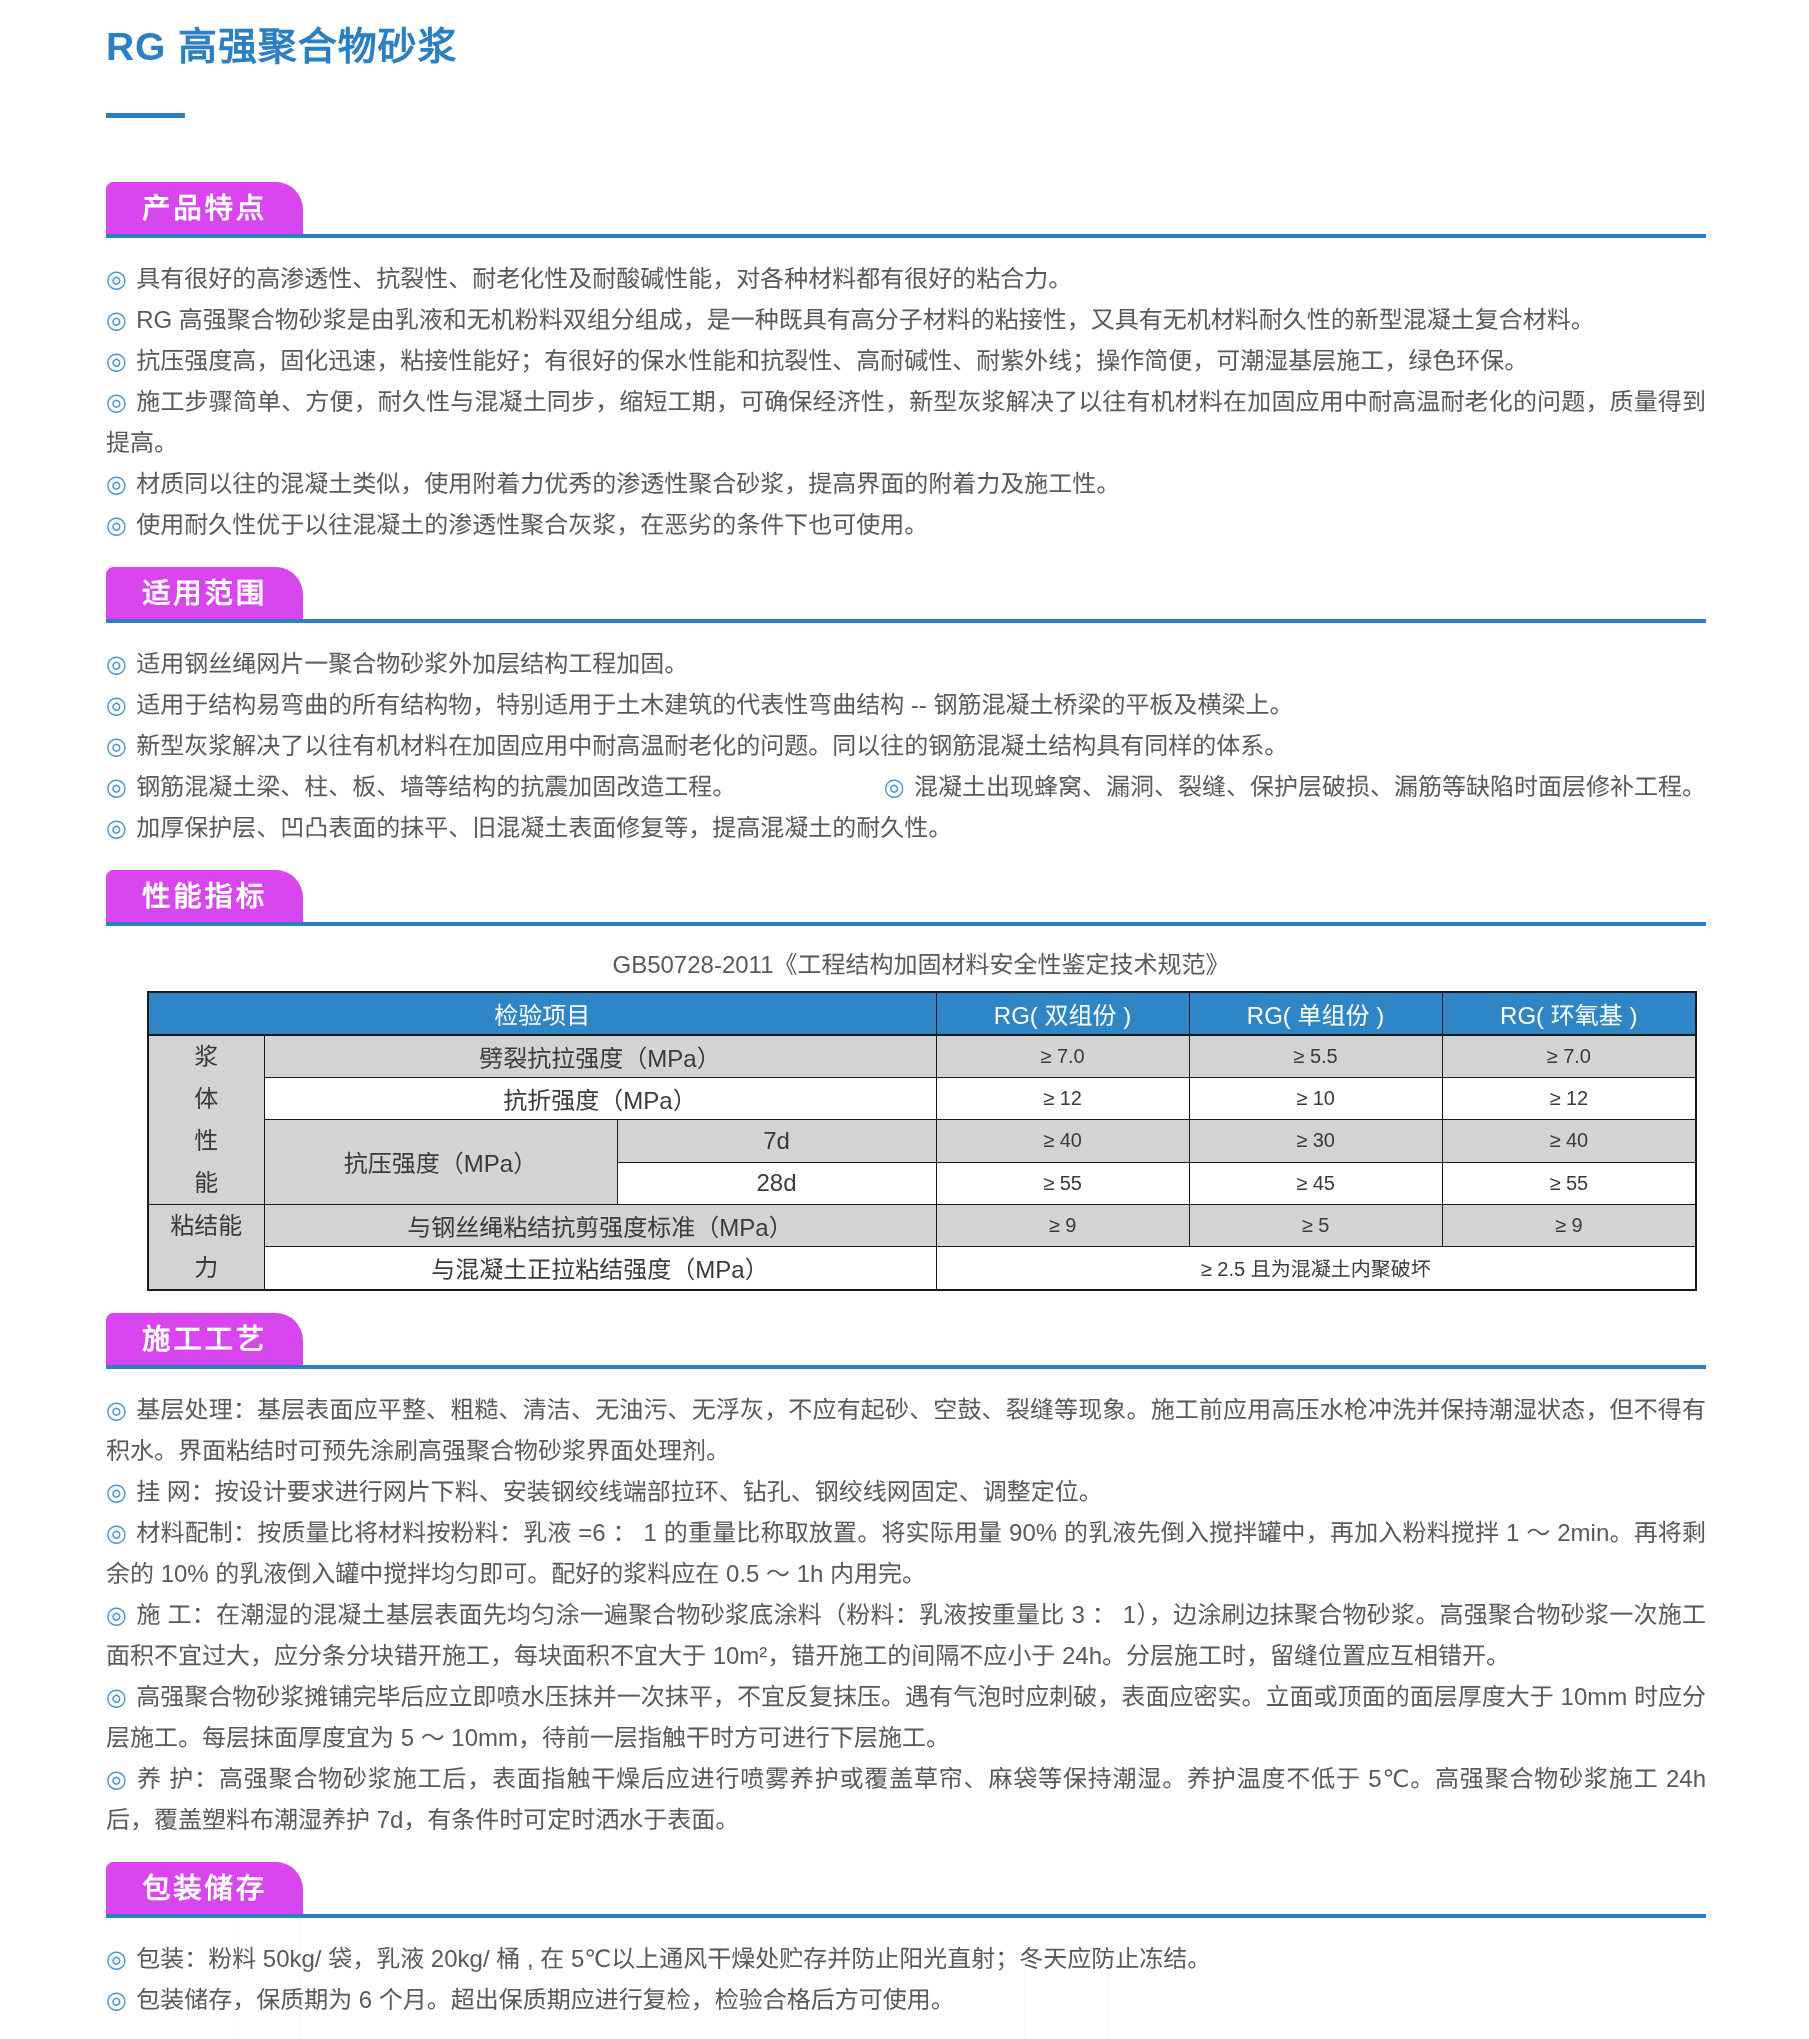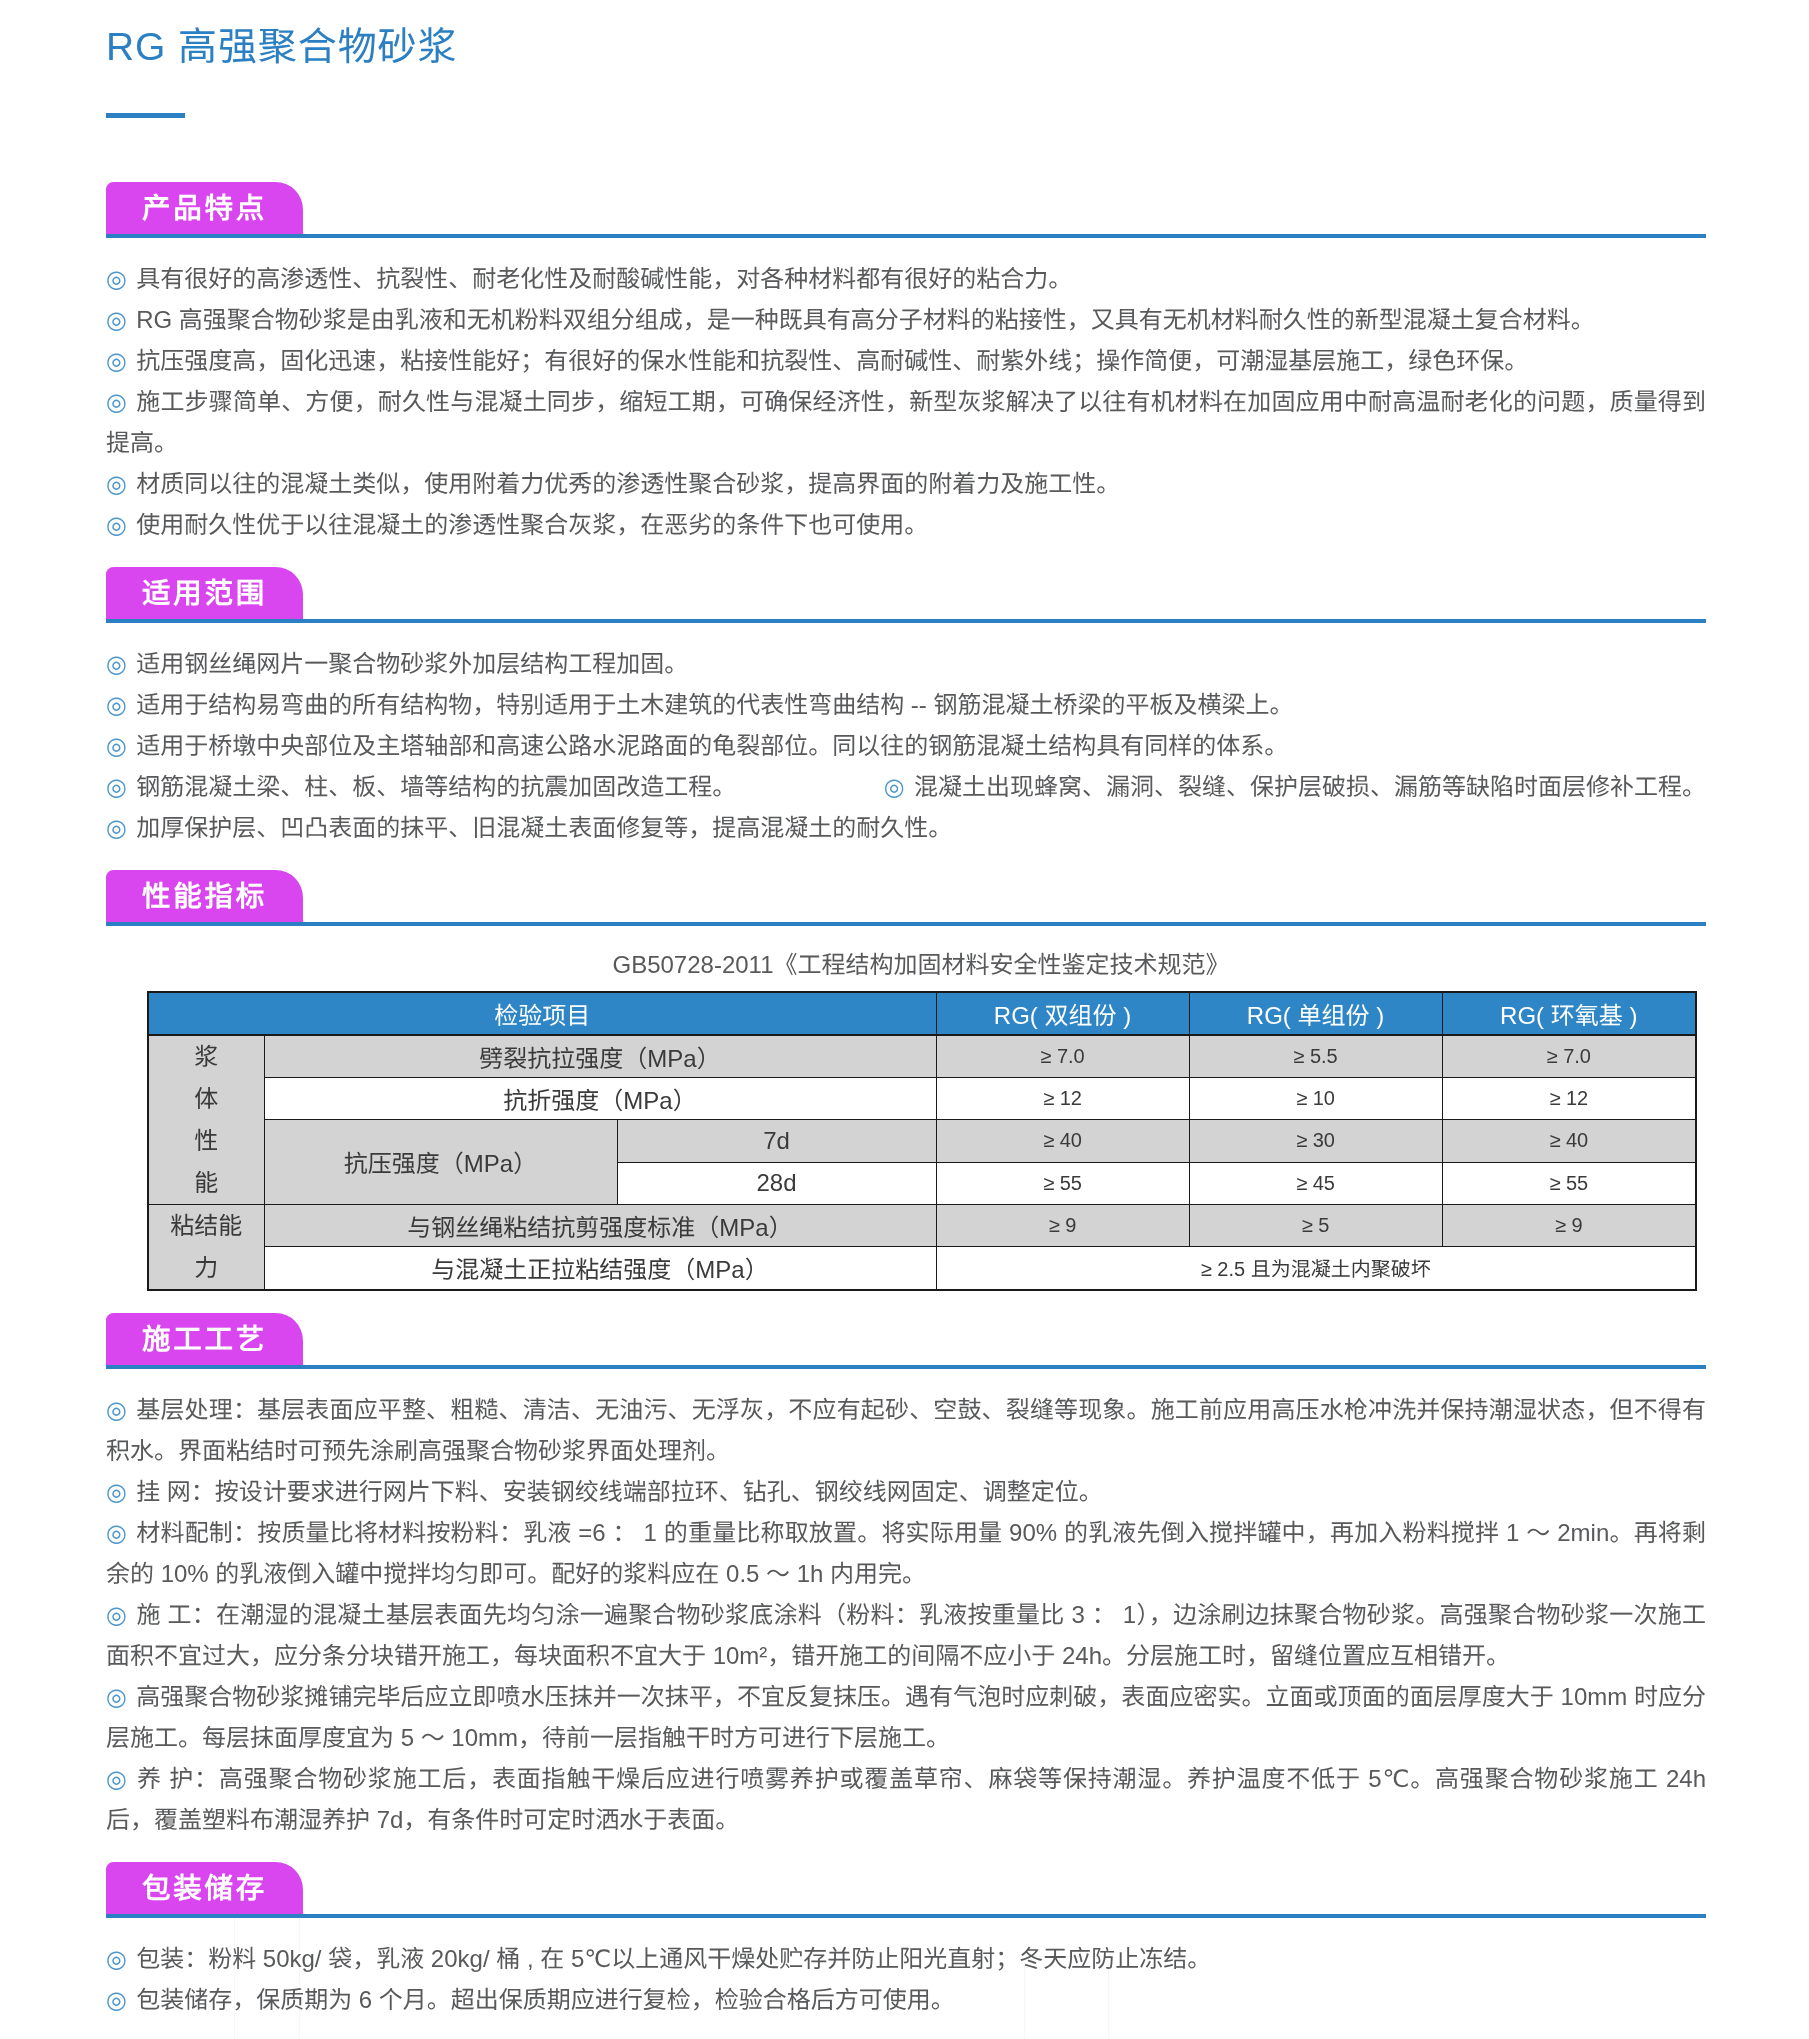--- a/index.html
+++ b/index.html
@@ -3,21 +3,21 @@
 <meta charset="utf-8">
 <style>
   html,body { margin:0; padding:0; background:#ffffff; }
   .page {
     position:relative; width:1809px; height:2040px; overflow:hidden;
     background:#ffffff; font-family:"Liberation Sans","DejaVu Sans",sans-serif;
     color:#58595b;
   }
   .content { position:relative; z-index:1; padding:14.7px 103px 0 106px; }
 
-  h1.title { margin:0; font-size:39px; font-weight:normal; color:#2b7fc3; letter-spacing:0.9px; }
+  h1.title { margin:0; font-size:39px; font-weight:bold; color:#2b7fc3; letter-spacing:0.9px; }
   .title-underline { width:79px; height:5.5px; background:#2b7fc3; margin-top:42px; }
 
   section { display:block; }
   .sec-head { border-bottom:4.6px solid #2b7fc3; margin-top:22px; line-height:0; }
   .sec-head.first { margin-top:64px; }
   .badge {
     display:inline-block; min-width:127px; text-align:center;
     background:#d946ef; color:#ffffff; font-size:28.5px; font-weight:bold;
     letter-spacing:2.8px; line-height:52px; padding:0 35px;
     border-radius:7.3px 27.5px 0 0;
@@ -86,21 +86,21 @@
       </div>
     </section>
 
     <section>
       <div class="sec-head">
         <div class="badge">适用范围</div>
       </div>
       <div class="bullets">
         <p class="bullet"><span class="marker">◎</span><span>适用钢丝绳网片一聚合物砂浆外加层结构工程加固。</span></p>
         <p class="bullet"><span class="marker">◎</span><span>适用于结构易弯曲的所有结构物，特别适用于土木建筑的代表性弯曲结构 -- 钢筋混凝土桥梁的平板及横梁上。</span></p>
-        <p class="bullet"><span class="marker">◎</span><span>适用于桥墩中央部位及主塔轴部和高速公路水泥路面的龟裂部位。同以往的钢筋混凝土结构具有同样的体系。</span></p>
+        <p class="bullet"><span class="marker">◎</span><span>新型灰浆解决了以往有机材料在加固应用中耐高温耐老化的问题。同以往的钢筋混凝土结构具有同样的体系。</span></p>
         <p class="bullet pair">
           <span class="half"><span class="marker">◎</span><span>钢筋混凝土梁、柱、板、墙等结构的抗震加固改造工程。</span></span>
           <span class="half"><span class="marker">◎</span><span>混凝土出现蜂窝、漏洞、裂缝、保护层破损、漏筋等缺陷时面层修补工程。</span></span>
         </p>
         <p class="bullet"><span class="marker">◎</span><span>加厚保护层、凹凸表面的抹平、旧混凝土表面修复等，提高混凝土的耐久性。</span></p>
       </div>
     </section>
 
     <section>
       <div class="sec-head">

